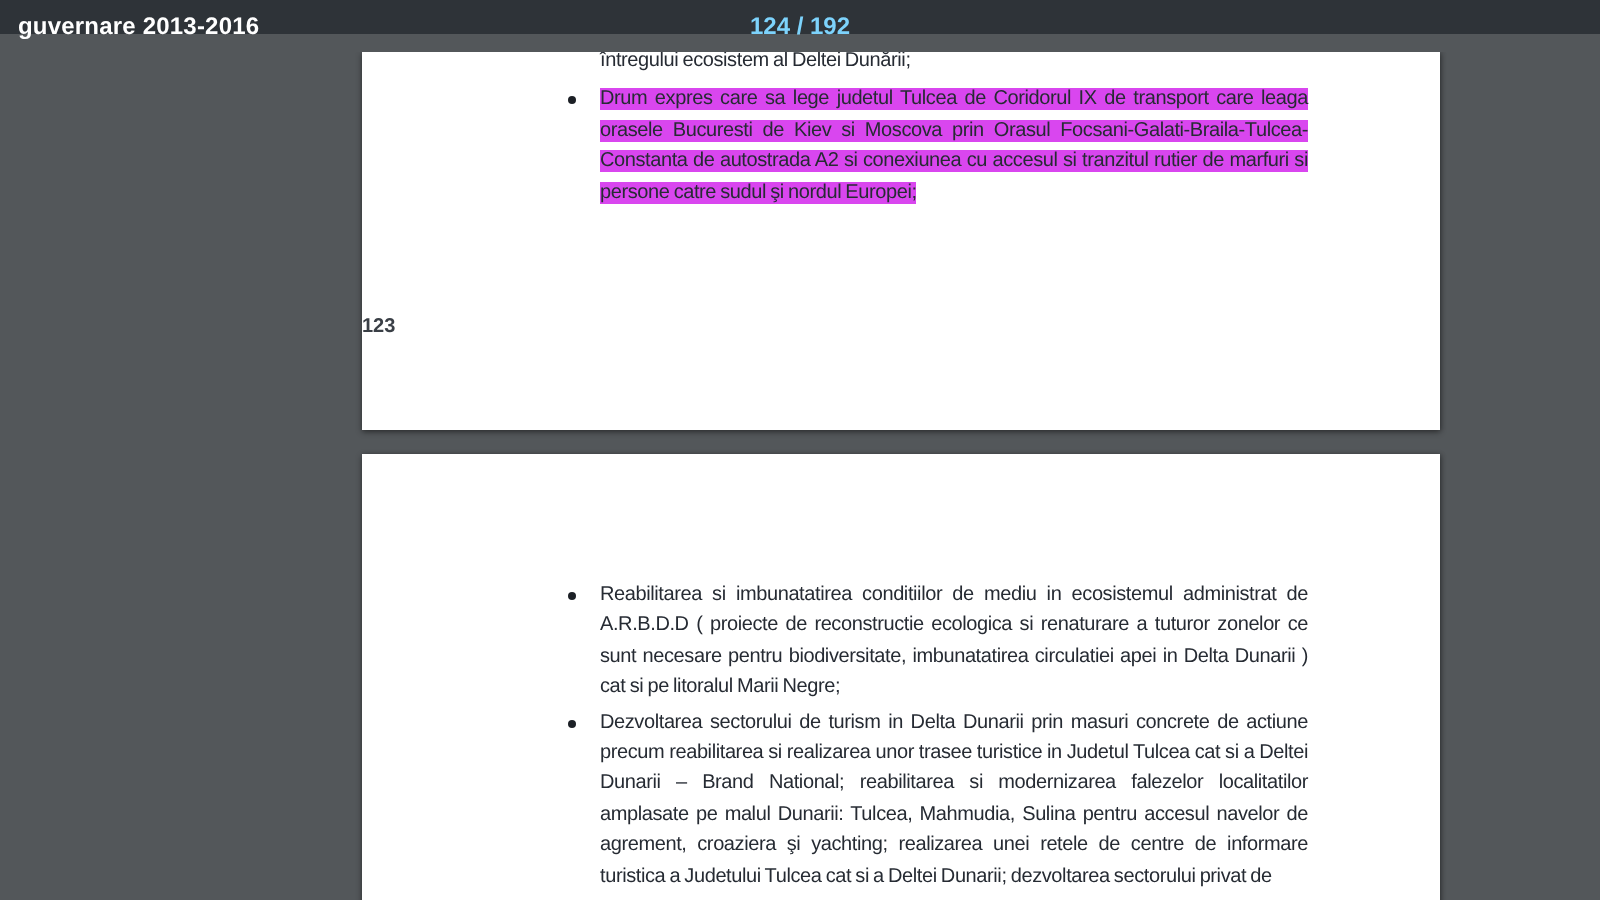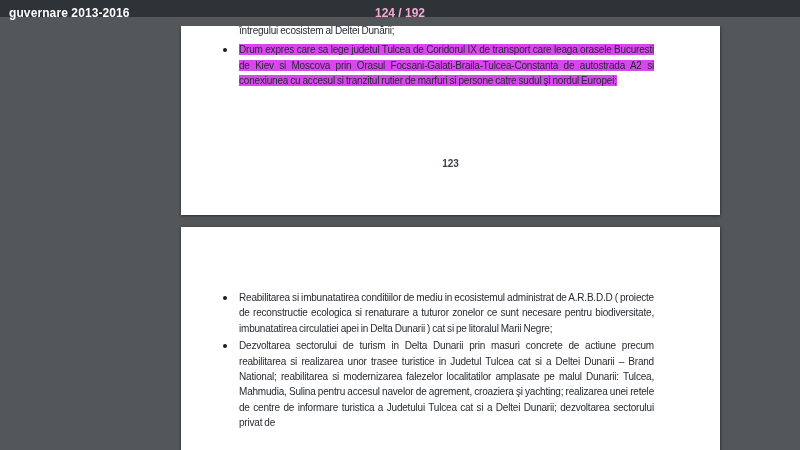--- a/index.html
+++ b/index.html
@@ -28,21 +28,21 @@
     font-size: 12px;
     font-weight: bold;
     letter-spacing: 0.1px;
     white-space: nowrap;
   }
   .toolbar .page-indicator {
     position: absolute;
     left: 0; right: 0; top: 0;
     text-align: center;
     line-height: 26px;
-    color: #f9a8d4;
+    color: #7dd3fc;
     font-size: 12px;
     font-weight: bold;
   }
 
   
   .canvas {
     position: absolute;
     top: 26px; left: 0;
     width: 800px; height: 424px;
     background: #53575a;
@@ -54,21 +54,21 @@
     left: 181px;
     width: 539px;
     background: #ffffff;
     box-shadow: 0 1px 3px rgba(0,0,0,0.45), 1px 0 2px rgba(0,0,0,0.15);
   }
   .page-1 { top: 0; height: 189px; }
   .page-2 { top: 201px; height: 400px; }
 
   .page-inner {
     position: relative;
-    padding: 0 66px 0 58px;
+    padding: 0 66px 0 119px;
     overflow: hidden;
     height: 100%;
     box-sizing: border-box;
   }
   .page-2 .page-inner { padding-top: 63px; }
 
   
   .doc-text {
     font-family: "Liberation Sans", sans-serif;
     font-size: 10px;
@@ -89,21 +89,21 @@
     width: 4px; height: 4px;
     border-radius: 50%;
     background: #1c2026;
   }
   .hl { background: #d946ef; }
 
   .page-number {
     position: absolute;
     left: 0; right: 0;
     top: 132px;
-    text-align: center;
+    text-align: left;
     font-size: 10px;
     font-weight: bold;
     color: #3a3f46;
   }
 </style>
 </head>
 <body>
 
 <div class="toolbar">
   <span class="doc-title">guvernare 2013-2016</span>

